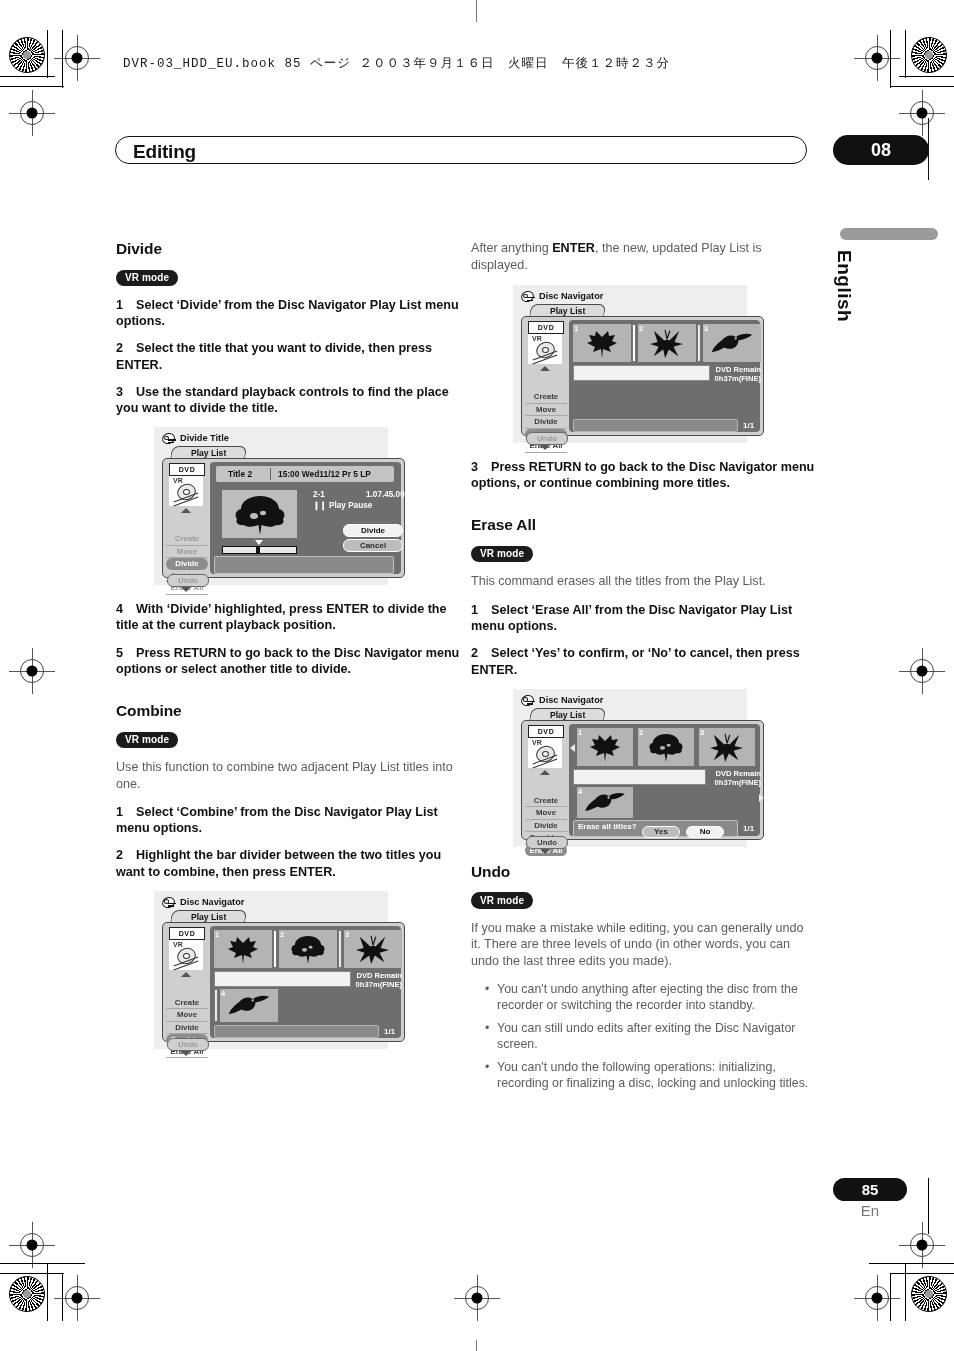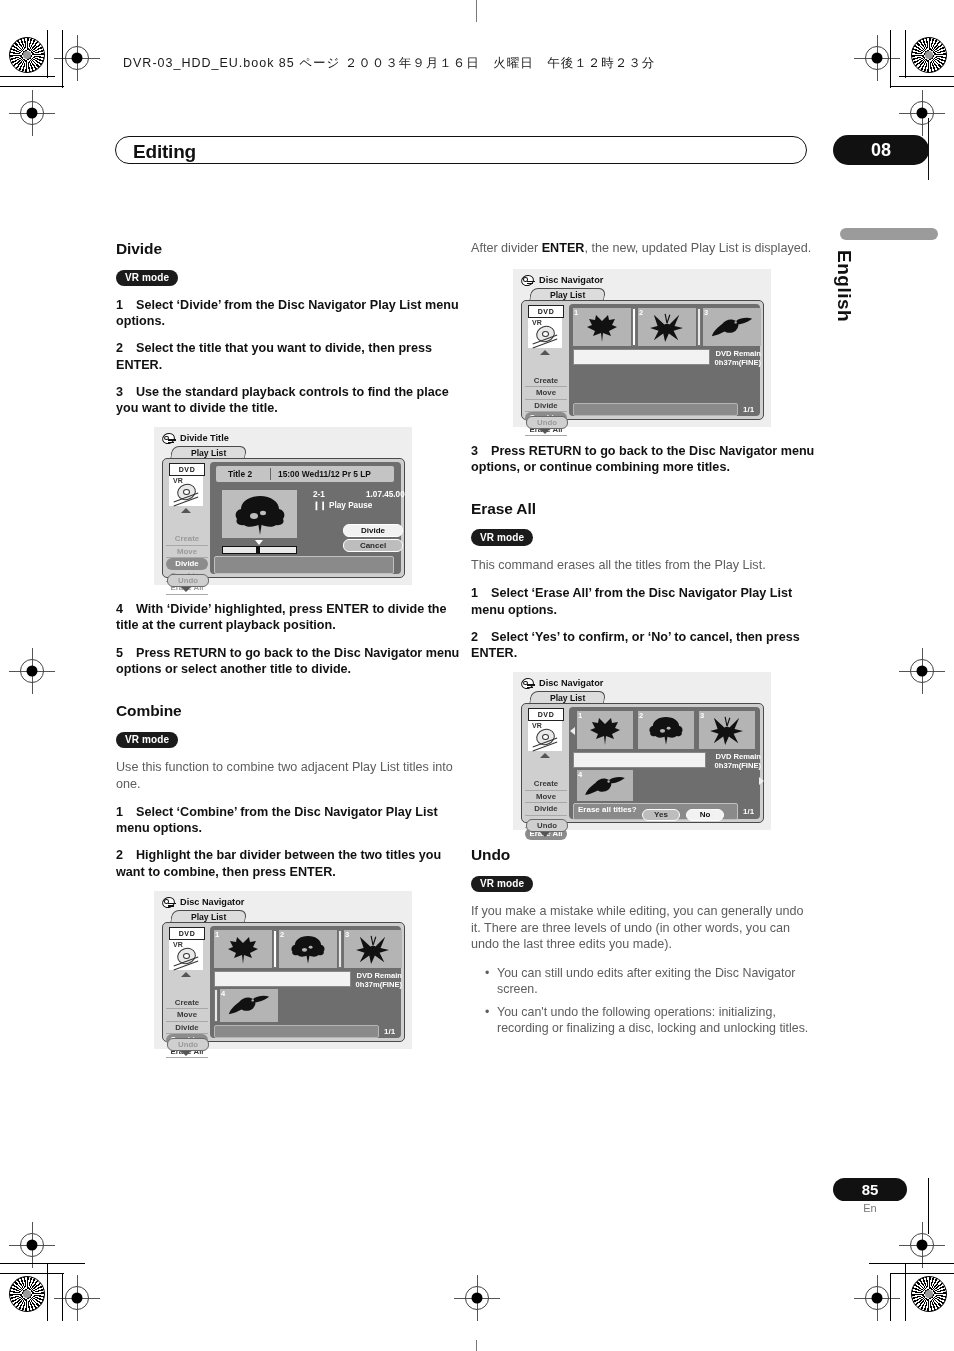--- a/index.html
+++ b/index.html
@@ -18,40 +18,40 @@
   .crosshair .h{position:absolute;top:50%;left:0;width:100%;height:1px;background:#555;}
   .crosshair .v{position:absolute;left:50%;top:0;height:100%;width:1px;background:#555;}
   .crosshair .c{position:absolute;left:50%;top:50%;width:22px;height:22px;transform:translate(-50%,-50%);
            border:1.2px solid #444;border-radius:50%;}
   .crosshair .c::before{content:"";position:absolute;left:50%;top:50%;width:11px;height:11px;
            transform:translate(-50%,-50%);border-radius:50%;background:#000;}
   .cropline{position:absolute;background:#000;}
 
   
   .bookline{position:absolute;left:123px;top:55px;font-size:12.5px;color:#1a1a1a;white-space:nowrap;}
-  .bookline .jp{font-family:Liberation Sans, sans-serif;letter-spacing:1px;}
+  .bookline .jp{font-family:Liberation Mono, monospace;letter-spacing:1px;}
 
   
   .titlebar{position:absolute;left:115px;top:136px;width:692px;height:28px;
             border:1.6px solid #111;border-radius:14px;box-sizing:border-box;}
   .titlebar .t{position:absolute;left:17px;top:4px;font-size:19px;font-weight:bold;color:#111;
             letter-spacing:-0.2px;}
   .chapbadge{position:absolute;left:833px;top:135px;width:96px;height:30px;background:#111;
             border-radius:15px;color:#fff;font-size:18px;font-weight:bold;
             display:flex;align-items:center;justify-content:center;}
   .vrule{position:absolute;left:928px;top:118px;width:1.3px;height:62px;background:#111;}
 
   
   .langbar{position:absolute;left:840px;top:228px;width:98px;height:12px;background:#9b9b9b;border-radius:6px;}
   .langtext{position:absolute;left:833px;top:250px;font-size:19px;font-weight:bold;color:#111;
             writing-mode:vertical-rl;letter-spacing:0.5px;}
   .pagebadge{position:absolute;left:833px;top:1178px;width:74px;height:23px;background:#111;
             border-radius:12px;color:#fff;font-size:15px;font-weight:bold;
             display:flex;align-items:center;justify-content:center;}
-  .pagesub{position:absolute;left:833px;top:1202px;width:74px;text-align:center;font-size:11px;color:#777;}
+  .pagesub{position:absolute;left:833px;top:1202px;width:74px;text-align:center;font-size:15px;color:#777;}
 
   
   .col{position:absolute;width:345px;top:240px;}
   .col.left{left:116px;}
   .col.right{left:471px;}
 
   h2.sec{font-size:15.5px;font-weight:bold;color:#111;margin:0 0 9px 0;letter-spacing:-0.1px;}
   .vrmode{display:inline-block;background:#1b1b1b;color:#fff;font-size:10px;font-weight:bold;
           padding:2.5px 9px 3px;border-radius:9px;letter-spacing:0.1px;margin:0 0 11px 0;}
   p.body{font-size:12.6px;line-height:16.5px;color:#5d5d5d;margin:0 0 12px 0;}
@@ -59,21 +59,21 @@
   p.step{font-size:12.6px;line-height:16.2px;color:#111;font-weight:bold;margin:0 0 11px 0;}
   p.step .n{display:inline-block;width:20px;}
   p.bullitem{font-size:12.6px;line-height:16.2px;color:#111;font-weight:bold;margin:0 0 6px 0;}
   p.bullitem .n{display:inline-block;width:20px;}
   ul.sub{margin:0 0 10px 0;padding-left:26px;list-style:none;}
   ul.sub li{font-size:12.4px;line-height:16px;color:#5d5d5d;margin-bottom:7px;position:relative;}
   ul.sub li::before{content:"\2022";position:absolute;left:-12px;top:0;color:#5d5d5d;}
   .spacer{height:14px;}
 
   
-  .figure{position:relative;width:234px;height:158px;background:#eeeeee;margin:4px 0 16px 38px;padding-left:24px;}
+  .figure{position:relative;width:234px;height:158px;background:#eeeeee;margin:4px 0 16px 38px;}
   .fig-head{position:absolute;left:8px;top:5px;display:flex;align-items:center;gap:4px;}
   .discicon{width:14px;height:12px;position:relative;}
   .discicon .d1{position:absolute;left:0;top:1px;width:11px;height:9px;border:1.3px solid #111;
         border-radius:50%;background:#fff;transform:rotate(-18deg);}
   .discicon .d2{position:absolute;left:2px;top:3.5px;width:3px;height:2.5px;border:1px solid #111;
         border-radius:50%;}
   .discicon .ar{position:absolute;left:6px;top:7px;width:8px;height:1.4px;background:#111;}
   .discicon .ar2{position:absolute;left:6px;top:9.5px;width:6px;height:1.4px;background:#111;}
   .fig-title{font-size:9.2px;font-weight:bold;color:#111;}
   .tab{position:absolute;left:17px;top:19px;width:73px;height:13px;background:#dcdcdc;
@@ -407,21 +407,21 @@
           <div class="pageno" style="left:174px;top:101px;">1/1</div>
         </div>
       </div>
     </div>
 
   </div>
 
   <div class="col right">
 
     <p class="body">
-      <span>After divider </span><b>ENTER</b><span>, the new, updated Play List is displayed.</span>
+      <span>After anything </span><b>ENTER</b><span>, the new, updated Play List is displayed.</span>
     </p>
 
     <div class="figure" style="margin-left:42px;">
       <div class="fig-head">
         <span class="discicon">
             <span class="d1"></span>
             <span class="d2"></span>
             <span class="ar"></span>
             <span class="ar2"></span>
           </span>
@@ -577,19 +577,20 @@
           </div>
           <div class="pageno" style="left:174px;top:100px;">1/1</div>
         </div>
       </div>
     </div>
 
     <h2 class="sec">Undo</h2>
     <div><span class="vrmode">VR mode</span></div>
     <p class="body">If you make a mistake while editing, you can generally undo it. There are three levels of undo (in other words, you can undo the last three edits you made).</p>
     <ul class="sub">
+      <li>You can't undo anything after ejecting the disc from the recorder or switching the recorder into standby.</li>
       <li>You can still undo edits after exiting the Disc Navigator screen.</li>
       <li>You can't undo the following operations: initializing, recording or finalizing a disc, locking and unlocking titles.</li>
     </ul>
 
   </div>
 
 </div>
 
 </body></html>

